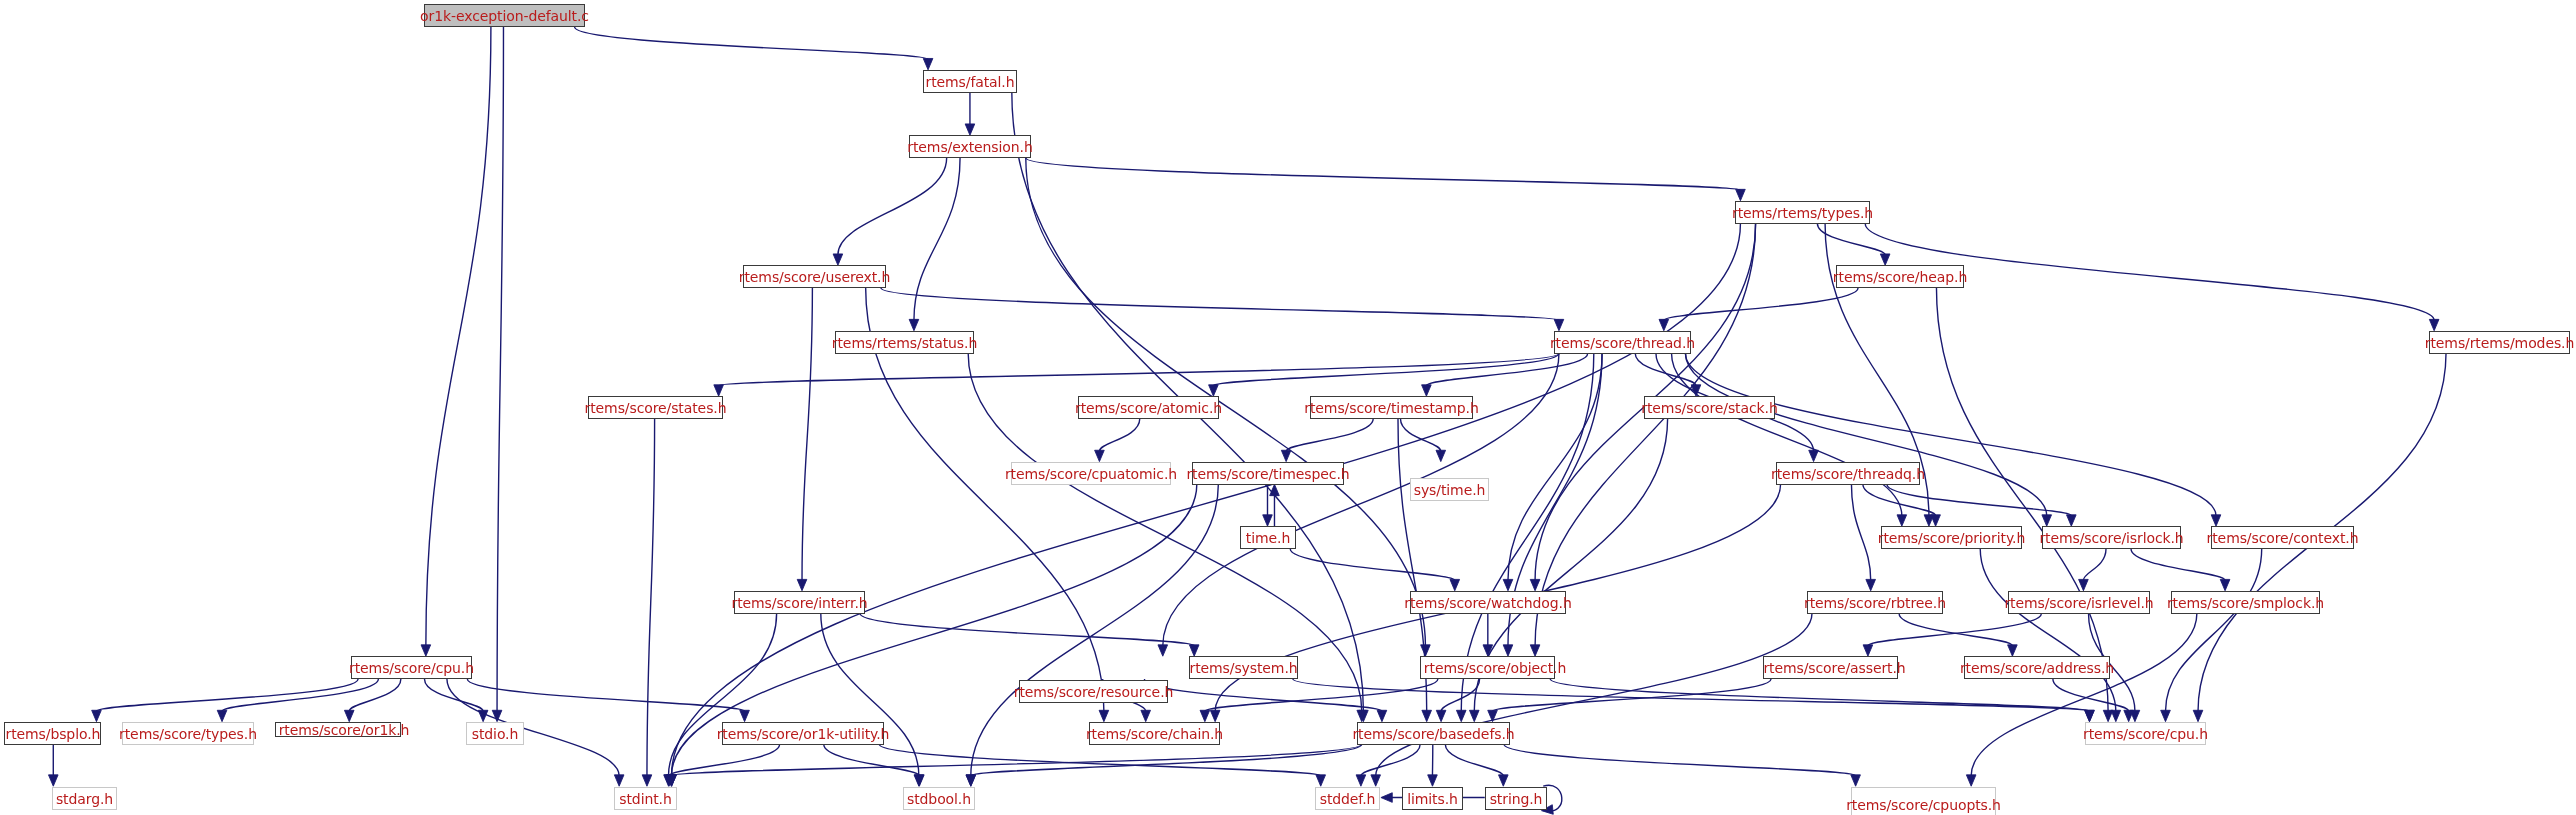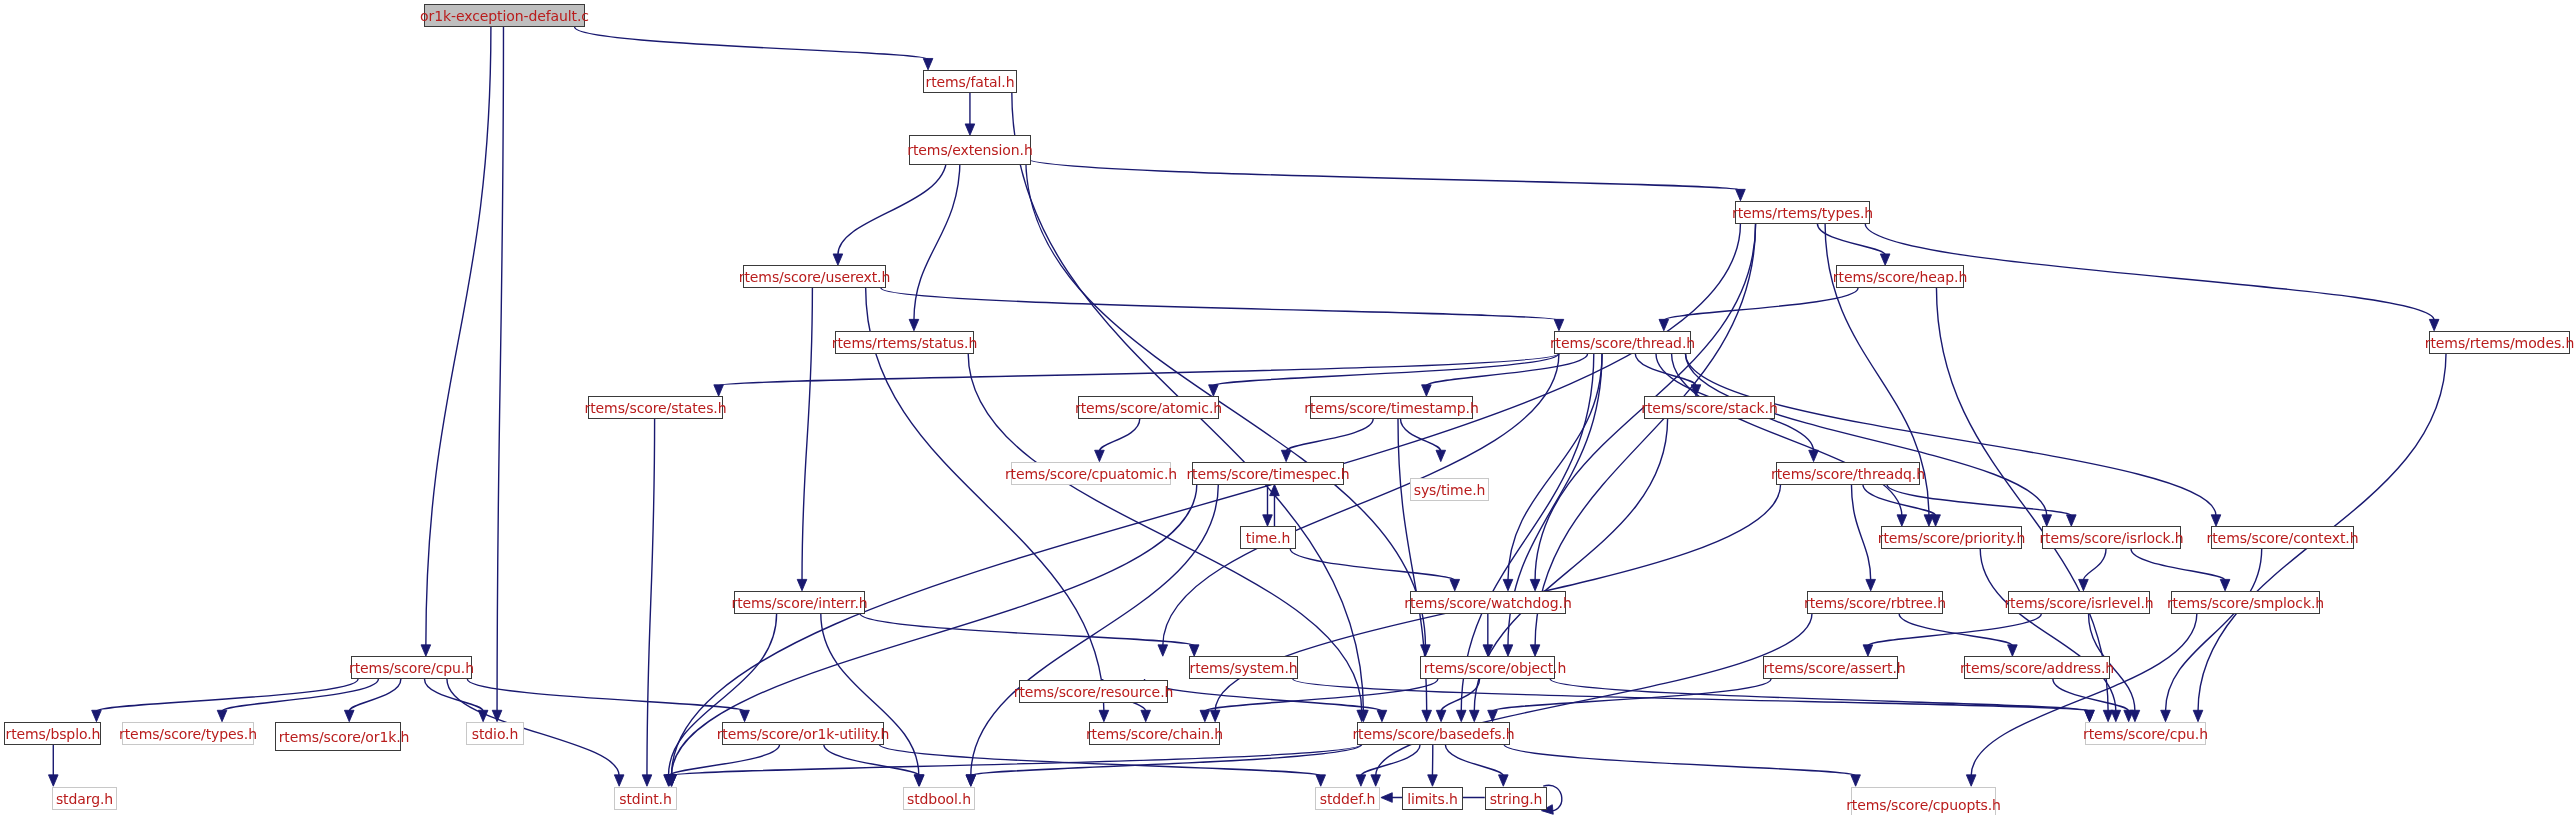--- a/index.html
+++ b/index.html
@@ -197,21 +197,21 @@
       <path class="edge" d="M1701,914 L1594,914"></path>
       <polygon points="1582,914 1595,908.5 1595,919.5" class="arrow"></polygon>
     </svg>
   <div id="nodes">
       <div class="node root" style="left: 424px; top: 4.4px; width: 161px; height: 23px;">
         <span>or1k-exception-default.c</span>
       </div>
       <div class="node" style="left: 923px; top: 70px; width: 94px; height: 23px;">
         <span>rtems/fatal.h</span>
       </div>
-      <div class="node" style="left: 909px; top: 135px; width: 122px; height: 30px;">
+      <div class="node" style="left: 909px; top: 135px; width: 122px; height: 23px;">
         <span>rtems/extension.h</span>
       </div>
       <div class="node" style="left: 1735px; top: 201px; width: 135px; height: 23px;">
         <span>rtems/rtems/types.h</span>
       </div>
       <div class="node" style="left: 743px; top: 265px; width: 143px; height: 23px;">
         <span>rtems/score/userext.h</span>
       </div>
       <div class="node" style="left: 1836px; top: 265px; width: 128px; height: 23px;">
         <span>rtems/score/heap.h</span>
@@ -293,21 +293,21 @@
       </div>
       <div class="node" style="left: 1964px; top: 656px; width: 146px; height: 23px;">
         <span>rtems/score/address.h</span>
       </div>
       <div class="node" style="left: 4.4px; top: 722px; width: 97px; height: 23px;">
         <span>rtems/bsplo.h</span>
       </div>
       <div class="node external" style="left: 122px; top: 722px; width: 132px; height: 23px;">
         <span>rtems/score/types.h</span>
       </div>
-      <div class="node" style="left: 275px; top: 722px; width: 126px; height: 29px; padding-left: 12px;">
+      <div class="node" style="left: 275px; top: 722px; width: 126px; height: 15px; padding-left: 12px;">
         <span>rtems/score/or1k.h</span>
       </div>
       <div class="node external" style="left: 466px; top: 722px; width: 58px; height: 23px;">
         <span>stdio.h</span>
       </div>
       <div class="node" style="left: 722px; top: 722px; width: 162px; height: 23px;">
         <span>rtems/score/or1k-utility.h</span>
       </div>
       <div class="node" style="left: 1089px; top: 722px; width: 131px; height: 23px;">
         <span>rtems/score/chain.h</span>

